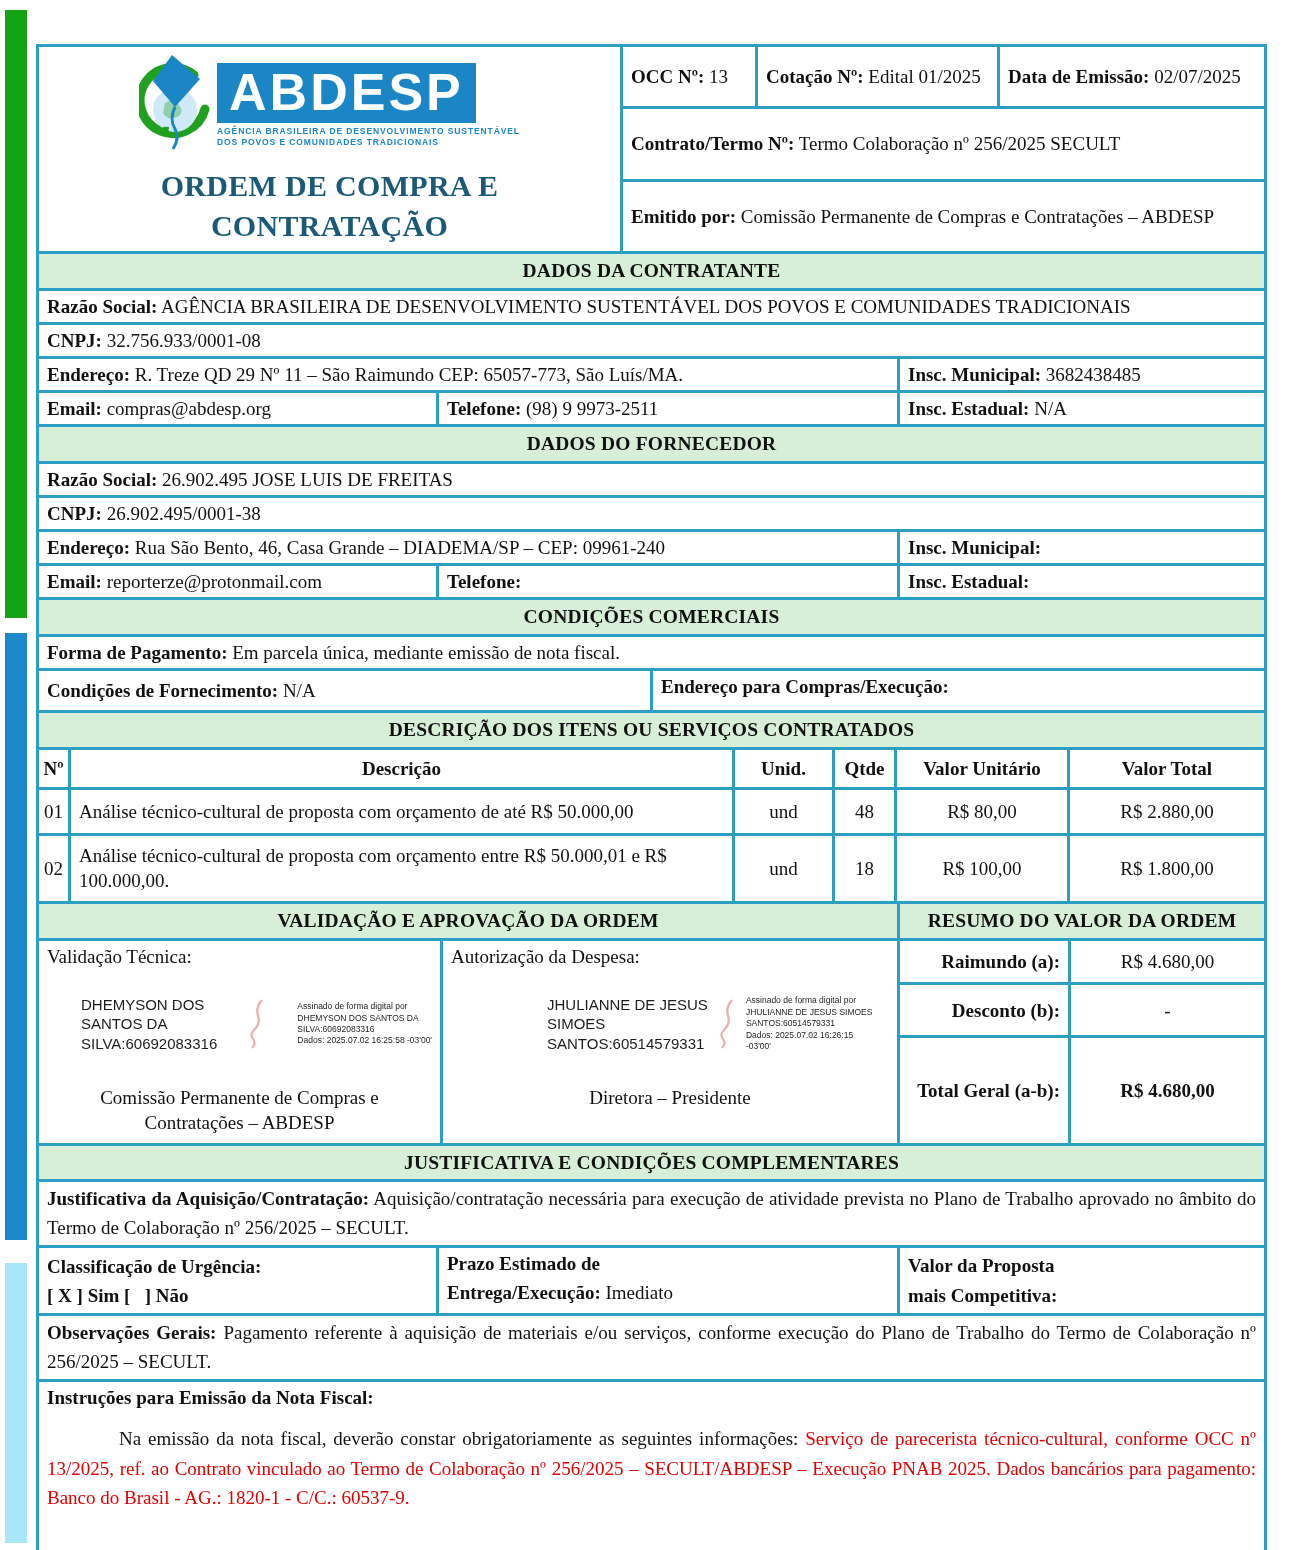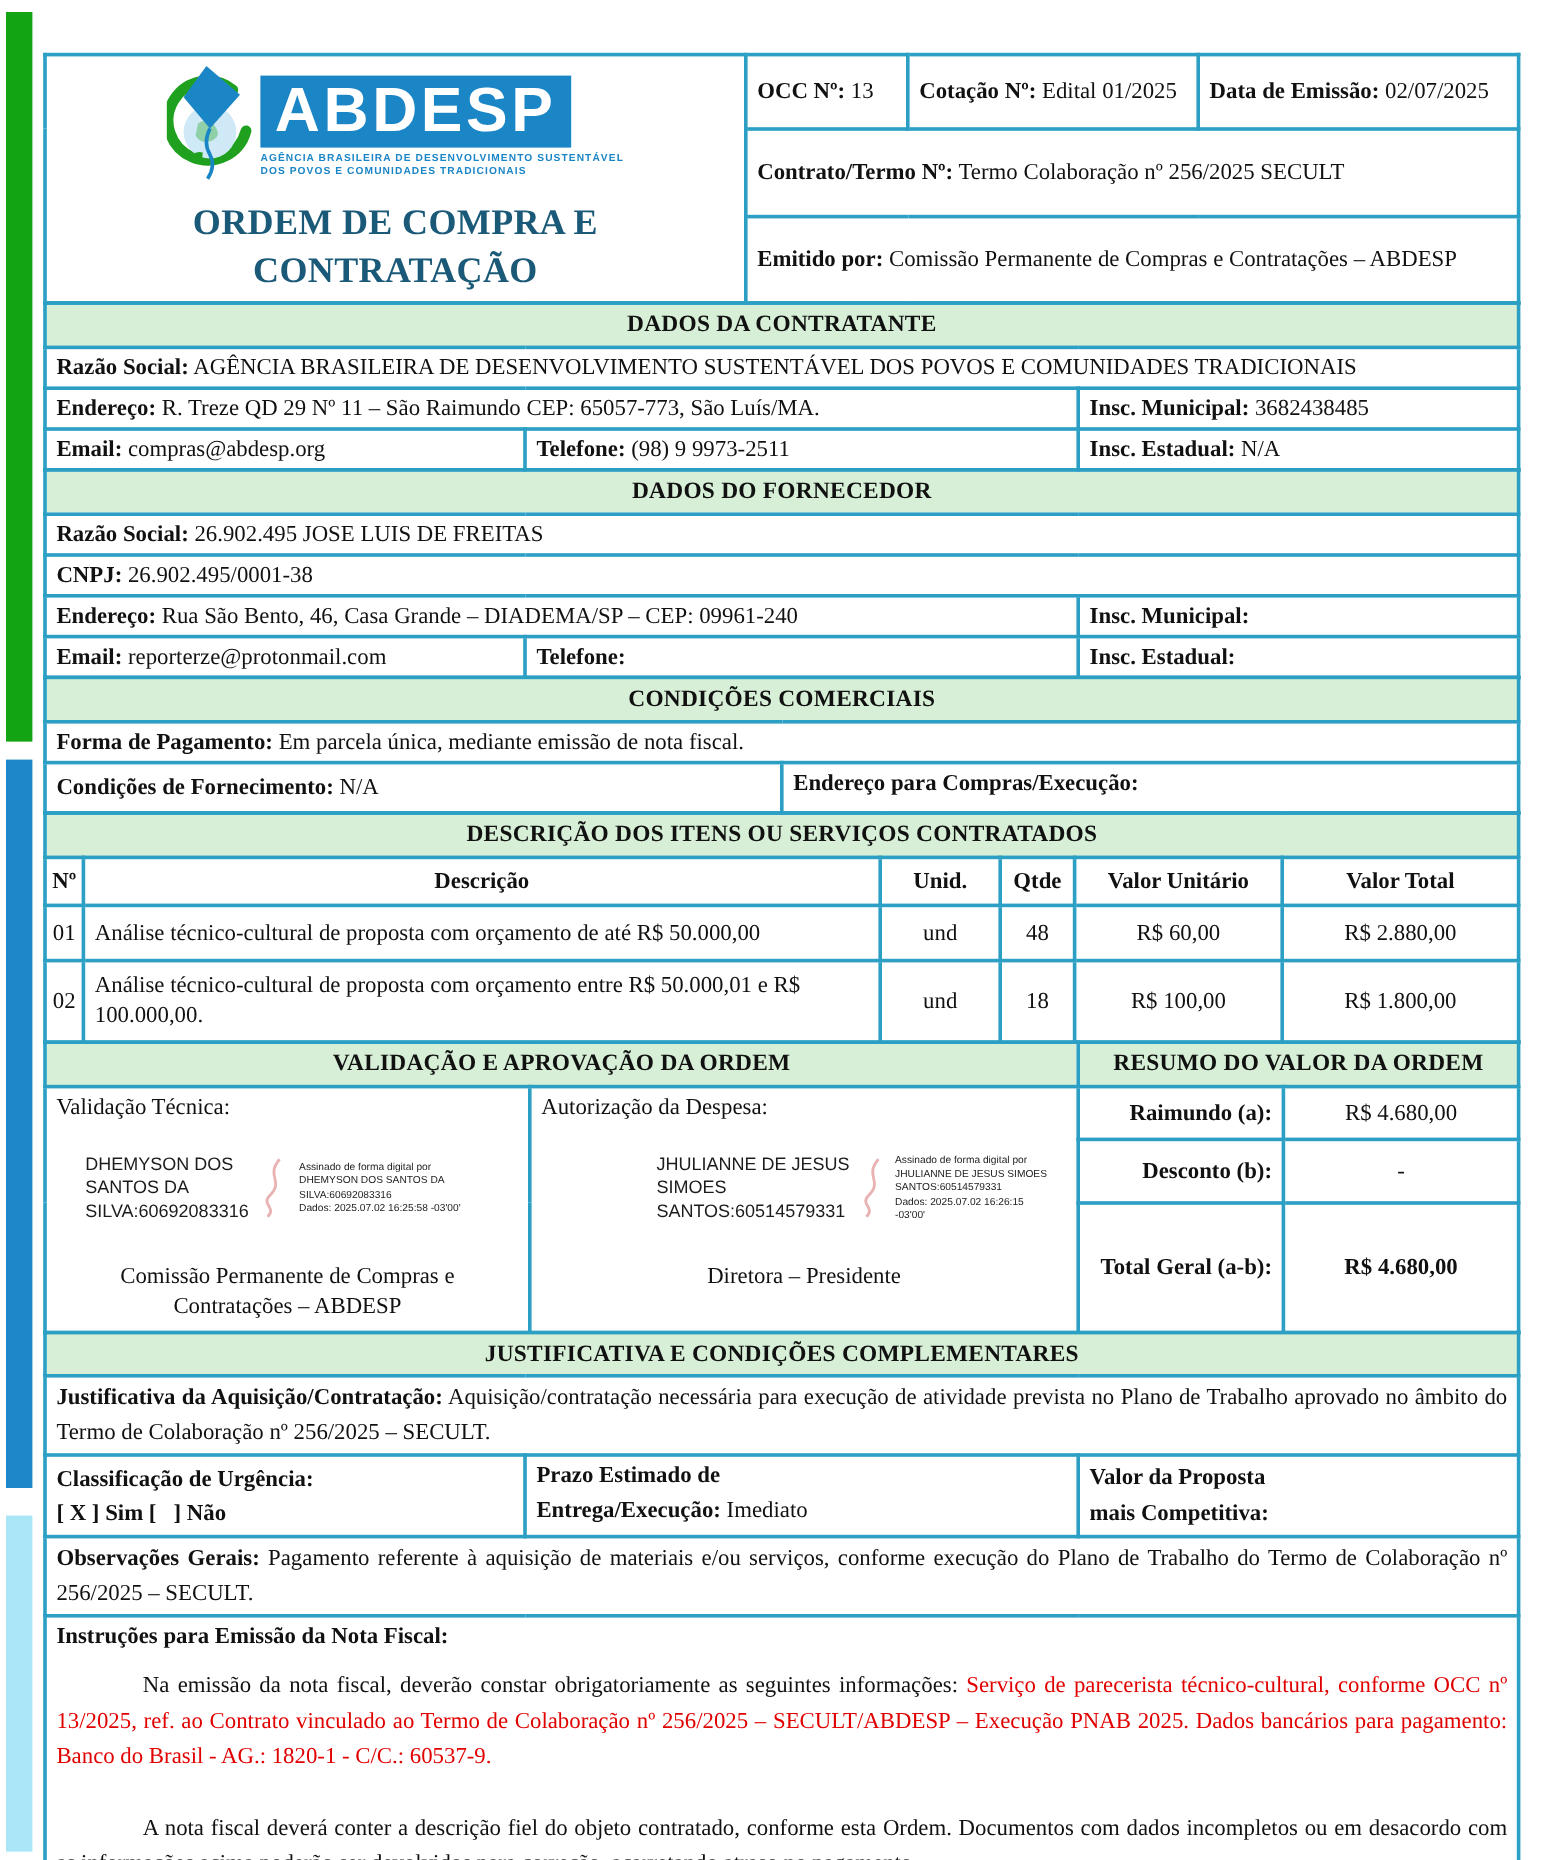--- a/index.html
+++ b/index.html
@@ -56,21 +56,21 @@
     margin-top:3px;line-height:1.25;white-space:pre-line;text-align:left;
   }
   .doc-title{
     font-weight:bold;font-size:30px;color:var(--title);
     margin-top:9px;letter-spacing:0.3px;
   }
 
   
   .valaut-wrap{display:flex;flex-direction:column;min-height:196px;}
   .sig{display:flex;align-items:center;gap:4px;margin-top:26px;}
-  .sig-ind1{margin-left:24px;}
+  .sig-ind1{margin-left:34px;justify-content:space-between;}
   .sig-ind2{margin-left:96px;}
   .sig-name{
     font-family:"Liberation Sans", sans-serif;font-size:15px;line-height:1.3;
     white-space:pre-line;color:#1c1c1c;
   }
   .sig-details{
     font-family:"Liberation Sans", sans-serif;font-size:8.5px;line-height:1.35;
     white-space:pre-line;color:#1c1c1c;
   }
   .sig-caption{text-align:center;margin-top:32px;white-space:pre-line;}
@@ -140,20 +140,23 @@
         <col style="width:367px">
       </colgroup>
     <tbody>
         <tr class="band">
           <td colspan="3">DADOS DA CONTRATANTE</td>
         </tr>
     <tr>
           <td colspan="3"><b>Razão Social:</b> <span>AGÊNCIA BRASILEIRA DE DESENVOLVIMENTO SUSTENTÁVEL DOS POVOS E COMUNIDADES TRADICIONAIS</span></td>
         </tr>
     <tr>
+          <td colspan="3"><b>CNPJ:</b> <span>32.756.933/0001-08</span></td>
+        </tr>
+    <tr>
       <td colspan="2"><b>Endereço:</b> <span>R. Treze QD 29 Nº 11 – São Raimundo CEP: 65057-773, São Luís/MA.</span></td>
       <td><b>Insc. Municipal:</b> <span>3682438485</span></td>
     </tr>
     <tr>
       <td><b>Email:</b> <span>compras@abdesp.org</span></td>
       <td><b>Telefone:</b> <span>(98) 9 9973-2511</span></td>
       <td><b>Insc. Estadual:</b> <span>N/A</span></td>
     </tr>
   </tbody>
     </table>
@@ -224,21 +227,21 @@
       <td>Unid.</td>
       <td style="padding:3px 2px">Qtde</td>
       <td>Valor Unitário</td>
       <td>Valor Total</td>
     </tr>
     <tr style="height:46px">
       <td class="cell-center" style="padding:3px 2px">01</td>
       <td>Análise técnico-cultural de proposta com orçamento de até R$ 50.000,00</td>
       <td class="cell-center">und</td>
       <td class="cell-center" style="padding:3px 2px">48</td>
-      <td class="cell-center">R$ 60,00</td>
+      <td class="cell-center">R$ 80,00</td>
       <td class="cell-center">R$ 2.880,00</td>
     </tr>
     <tr style="height:64px">
       <td class="cell-center" style="padding:20px 2px">02</td>
       <td>Análise técnico-cultural de proposta com orçamento entre R$ 50.000,01 e R$ 100.000,00.</td>
       <td class="cell-center">und</td>
       <td class="cell-center" style="padding:3px 2px">18</td>
       <td class="cell-center">R$ 100,00</td>
       <td class="cell-center">R$ 1.800,00</td>
     </tr>

